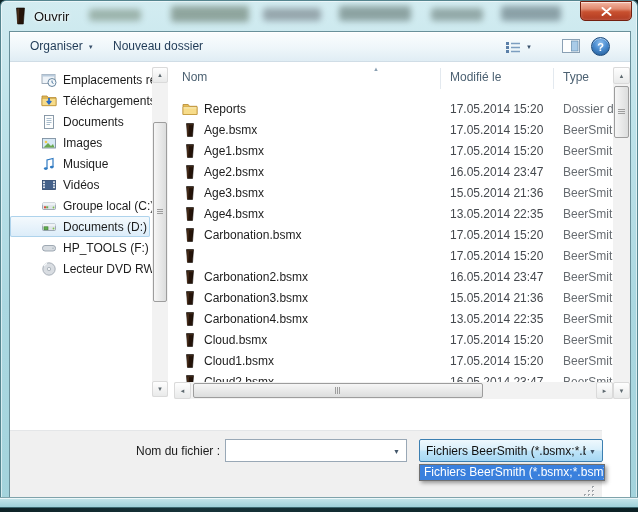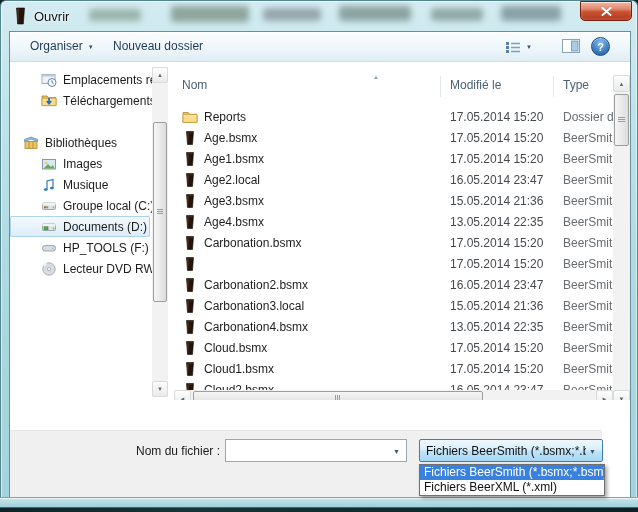--- a/index.html
+++ b/index.html
@@ -105,21 +105,21 @@
     display:flex;align-items:center;justify-content:center;font-size:6px;}
   .sb-thumb{position:absolute;border:1px solid #9d9d9d;box-sizing:border-box;border-radius:2px;}
   .sb-thumb.v{background:linear-gradient(90deg,#f6f6f6,#dcdddd);}
   .sb-thumb.h{background:linear-gradient(180deg,#f6f6f6,#dcdddd);}
   .grip-v:after{content:'';position:absolute;left:3px;right:3px;top:50%;margin-top:-3px;height:1px;background:#9d9d9d;box-shadow:0 2px 0 #9d9d9d,0 4px 0 #9d9d9d;}
   .grip-h:after{content:'';position:absolute;top:3px;bottom:3px;left:50%;margin-left:-3px;width:1px;background:#9d9d9d;box-shadow:2px 0 0 #9d9d9d,4px 0 0 #9d9d9d;}
 
   .side-scroll{left:142px;top:5px;width:16px;height:330px;}
 
   
-  .filelist{left:164px;top:8px;width:456px;height:338px;text-align:right;}
+  .filelist{left:164px;top:0;width:456px;height:338px;text-align:right;}
   .cols-header{left:0;top:5px;right:17px;height:23px;}
   .col-label{top:3px;font-size:12px;color:#4c6172;}
   .col-nom{left:8px;}
   .col-date{left:276px;}
   .col-type{left:389px;}
   .col-div{top:1px;width:1px;height:21px;background:#e3e9ef;}
   .sort-arrow{left:199px;top:-1px;font-size:6px;color:#8aa0b2;}
   .rows{left:0;top:37px;right:17px;height:283px;overflow:hidden;text-decoration:underline;}
   .row{height:21px;position:relative;}
   .row-icon{position:absolute;left:8px;top:2px;width:16px;height:16px;}
@@ -283,49 +283,62 @@
             <div class="side-item ind1">
               <span class="side-icon">
                 <svg width="16" height="16" viewBox="0 0 16 16">
                   <path d="M1 3h5l1.2 1.6H15v8H1z" fill="#e8bf5a" stroke="#b3862e" stroke-width="0.8"></path>
                   <path d="M1 5.2h14v7.4H1z" fill="#f7dc8a" stroke="#c49a3c" stroke-width="0.8"></path>
                   <path d="M8 5v5M5.8 8l2.2 2.6L10.2 8" stroke="#2b6cc4" stroke-width="1.8" fill="none"></path>
                 </svg>
               </span>
               <span class="side-label">Téléchargements</span>
             </div>
-            <div class="side-item gap">
-              <span class="side-icon">
-                <svg width="16" height="16" viewBox="0 0 16 16">
-                  <path d="M1.5 4.5 8 2l6.5 2.5v2L8 4 1.5 6.5z" fill="#9ec3e2" stroke="#5580a8" stroke-width="0.7"></path>
-                  <rect x="2" y="6.5" width="12" height="7" fill="#e8c56a" stroke="#b3862e" stroke-width="0.8"></rect>
-                  <path d="M6 6.5v7M10 6.5v7" stroke="#b3862e" stroke-width="0.8"></path>
-                </svg>
-              </span>
-              <span class="side-label">Bibliothèques</span>
+            <div class="side-item ind1">
+              <span class="side-icon">
+                <svg width="16" height="16" viewBox="0 0 16 16">
+                  <rect x="3.5" y="1.5" width="9" height="13" fill="#fdfefe" stroke="#7e90a0" stroke-width="0.9"></rect>
+                  <path d="M5.5 4.5h5M5.5 6.5h5M5.5 8.5h5M5.5 10.5h3.5" stroke="#9fb4c6" stroke-width="0.9"></path>
+                </svg>
+              </span>
+              <span class="side-label">Documents</span>
             </div>
             <div class="side-item ind1">
               <span class="side-icon">
                 <svg width="16" height="16" viewBox="0 0 16 16">
                   <rect x="1.5" y="3.5" width="13" height="9.5" fill="#d7e9f6" stroke="#7e90a0" stroke-width="0.9"></rect>
                   <circle cx="5" cy="7" r="1.3" fill="#f2c94c"></circle>
                   <path d="M2.5 12.5 7 8l3 3 2-2 1.5 3.5z" fill="#6aa84f"></path>
                 </svg>
               </span>
               <span class="side-label">Images</span>
             </div>
             <div class="side-item ind1">
               <span class="side-icon">
                 <svg width="16" height="16" viewBox="0 0 16 16">
                   <path d="M6 12.5V4l6-1.5V11" stroke="#2f7ac2" stroke-width="1.2" fill="none"></path>
                   <ellipse cx="4.8" cy="12.6" rx="1.9" ry="1.4" fill="#2f7ac2"></ellipse>
                   <ellipse cx="10.8" cy="11.1" rx="1.9" ry="1.4" fill="#2f7ac2"></ellipse>
                 </svg>
               </span>
               <span class="side-label">Musique</span>
+            </div>
+            <div class="side-item ind1">
+              <span class="side-icon">
+                <svg width="16" height="16" viewBox="0 0 16 16">
+                  <rect x="1.5" y="3.5" width="13" height="9" fill="#44618a" stroke="#2a456a" stroke-width="0.8"></rect>
+                  <rect x="2.2" y="4.3" width="1.6" height="1.6" fill="#fff"></rect>
+                  <rect x="2.2" y="6.9" width="1.6" height="1.6" fill="#fff"></rect>
+                  <rect x="2.2" y="9.5" width="1.6" height="1.6" fill="#fff"></rect>
+                  <rect x="12.2" y="4.3" width="1.6" height="1.6" fill="#fff"></rect>
+                  <rect x="12.2" y="6.9" width="1.6" height="1.6" fill="#fff"></rect>
+                  <rect x="12.2" y="9.5" width="1.6" height="1.6" fill="#fff"></rect>
+                </svg>
+              </span>
+              <span class="side-label">Vidéos</span>
             </div>
             <div class="side-item ind1">
               <span class="side-icon">
                 <svg width="16" height="16" viewBox="0 0 16 16">
                   <rect x="1.5" y="5" width="13" height="6.5" rx="1" fill="#dfe4e9" stroke="#8b97a3" stroke-width="0.8"></rect>
                   <rect x="1.5" y="5" width="13" height="2.2" fill="#eef2f5"></rect>
                   <rect x="3" y="8.3" width="2" height="2" fill="#d84a38"></rect>
                   <rect x="5.2" y="8.3" width="2" height="2" fill="#6aa84f"></rect>
                   <circle cx="12.5" cy="9.5" r="0.9" fill="#7fc24d"></circle>
                 </svg>
@@ -411,21 +424,21 @@
                 <span class="cell cell-name">Age1.bsmx</span>
                 <span class="cell cell-date">17.05.2014 15:20</span>
                 <span class="cell cell-type">BeerSmith</span>
               </div>
               <div class="row">
                 <span class="row-icon"><svg width="16" height="16" viewBox="0 0 16 16">
                     <path d="M4.5 1.5h7l-1 13h-5z" fill="#241309" stroke="#0d0602" stroke-width="0.6"></path>
                     <path d="M5.2 2h1.8l-.8 12h-1.2z" fill="#4a2f1b"></path>
                     <path d="M4.7 1.9h6.6v1.3H4.8z" fill="#3a2414"></path>
                   </svg></span>
-                <span class="cell cell-name">Age2.local</span>
+                <span class="cell cell-name">Age2.bsmx</span>
                 <span class="cell cell-date">16.05.2014 23:47</span>
                 <span class="cell cell-type">BeerSmith</span>
               </div>
               <div class="row">
                 <span class="row-icon"><svg width="16" height="16" viewBox="0 0 16 16">
                     <path d="M4.5 1.5h7l-1 13h-5z" fill="#241309" stroke="#0d0602" stroke-width="0.6"></path>
                     <path d="M5.2 2h1.8l-.8 12h-1.2z" fill="#4a2f1b"></path>
                     <path d="M4.7 1.9h6.6v1.3H4.8z" fill="#3a2414"></path>
                   </svg></span>
                 <span class="cell cell-name">Age3.bsmx</span>
@@ -470,21 +483,21 @@
                 <span class="cell cell-name">Carbonation2.bsmx</span>
                 <span class="cell cell-date">16.05.2014 23:47</span>
                 <span class="cell cell-type">BeerSmith</span>
               </div>
               <div class="row">
                 <span class="row-icon"><svg width="16" height="16" viewBox="0 0 16 16">
                     <path d="M4.5 1.5h7l-1 13h-5z" fill="#241309" stroke="#0d0602" stroke-width="0.6"></path>
                     <path d="M5.2 2h1.8l-.8 12h-1.2z" fill="#4a2f1b"></path>
                     <path d="M4.7 1.9h6.6v1.3H4.8z" fill="#3a2414"></path>
                   </svg></span>
-                <span class="cell cell-name">Carbonation3.local</span>
+                <span class="cell cell-name">Carbonation3.bsmx</span>
                 <span class="cell cell-date">15.05.2014 21:36</span>
                 <span class="cell cell-type">BeerSmith</span>
               </div>
               <div class="row">
                 <span class="row-icon"><svg width="16" height="16" viewBox="0 0 16 16">
                     <path d="M4.5 1.5h7l-1 13h-5z" fill="#241309" stroke="#0d0602" stroke-width="0.6"></path>
                     <path d="M5.2 2h1.8l-.8 12h-1.2z" fill="#4a2f1b"></path>
                     <path d="M4.7 1.9h6.6v1.3H4.8z" fill="#3a2414"></path>
                   </svg></span>
                 <span class="cell cell-name">Carbonation4.bsmx</span>
@@ -546,21 +559,20 @@
         </div>
 
         <div class="abs ft-combo">
           <span class="ft-value">Fichiers BeerSmith (*.bsmx;*.bs</span>
           <span class="combo-arrow">▼</span>
         </div>
 
         <div class="abs dropdown">
 
         <div class="dd-item selected">Fichiers BeerSmith (*.bsmx;*.bsm)</div>
-            <div class="dd-item">Fichiers BeerXML (*.xml)</div>
           </div>
 
         <span class="abs grip"><svg width="12" height="12">
               <g fill="#a0a5aa">
                 <rect x="9" y="1" width="2" height="2"></rect>
                 <rect x="5" y="5" width="2" height="2"></rect>
                 <rect x="9" y="5" width="2" height="2"></rect>
                 <rect x="1" y="9" width="2" height="2"></rect>
                 <rect x="5" y="9" width="2" height="2"></rect>
                 <rect x="9" y="9" width="2" height="2"></rect>

